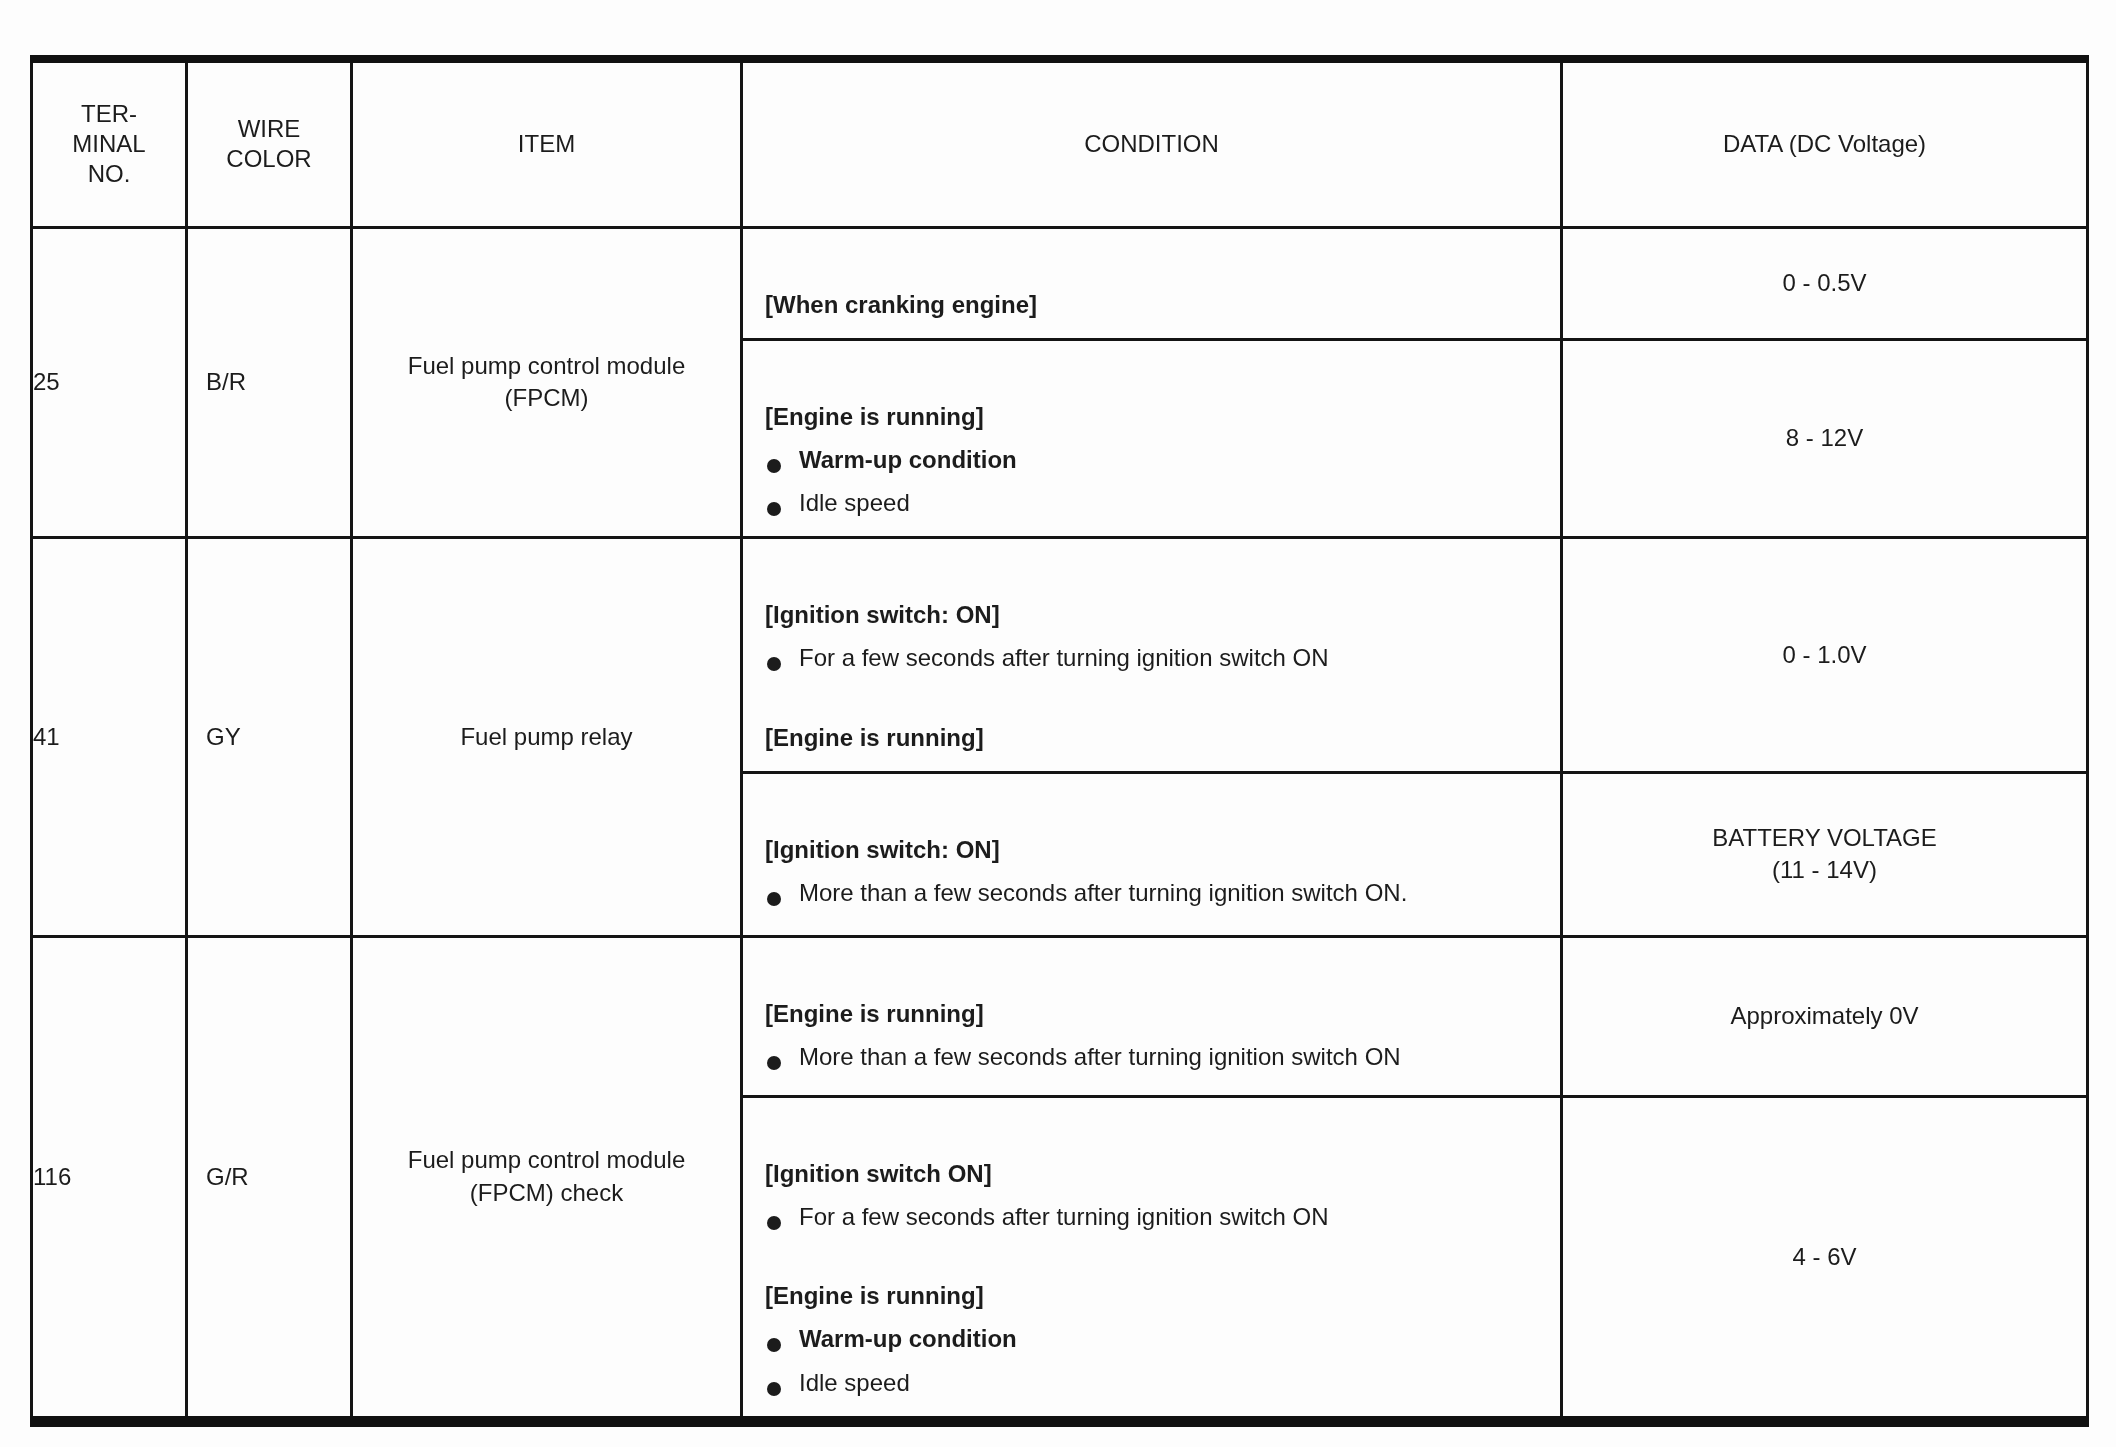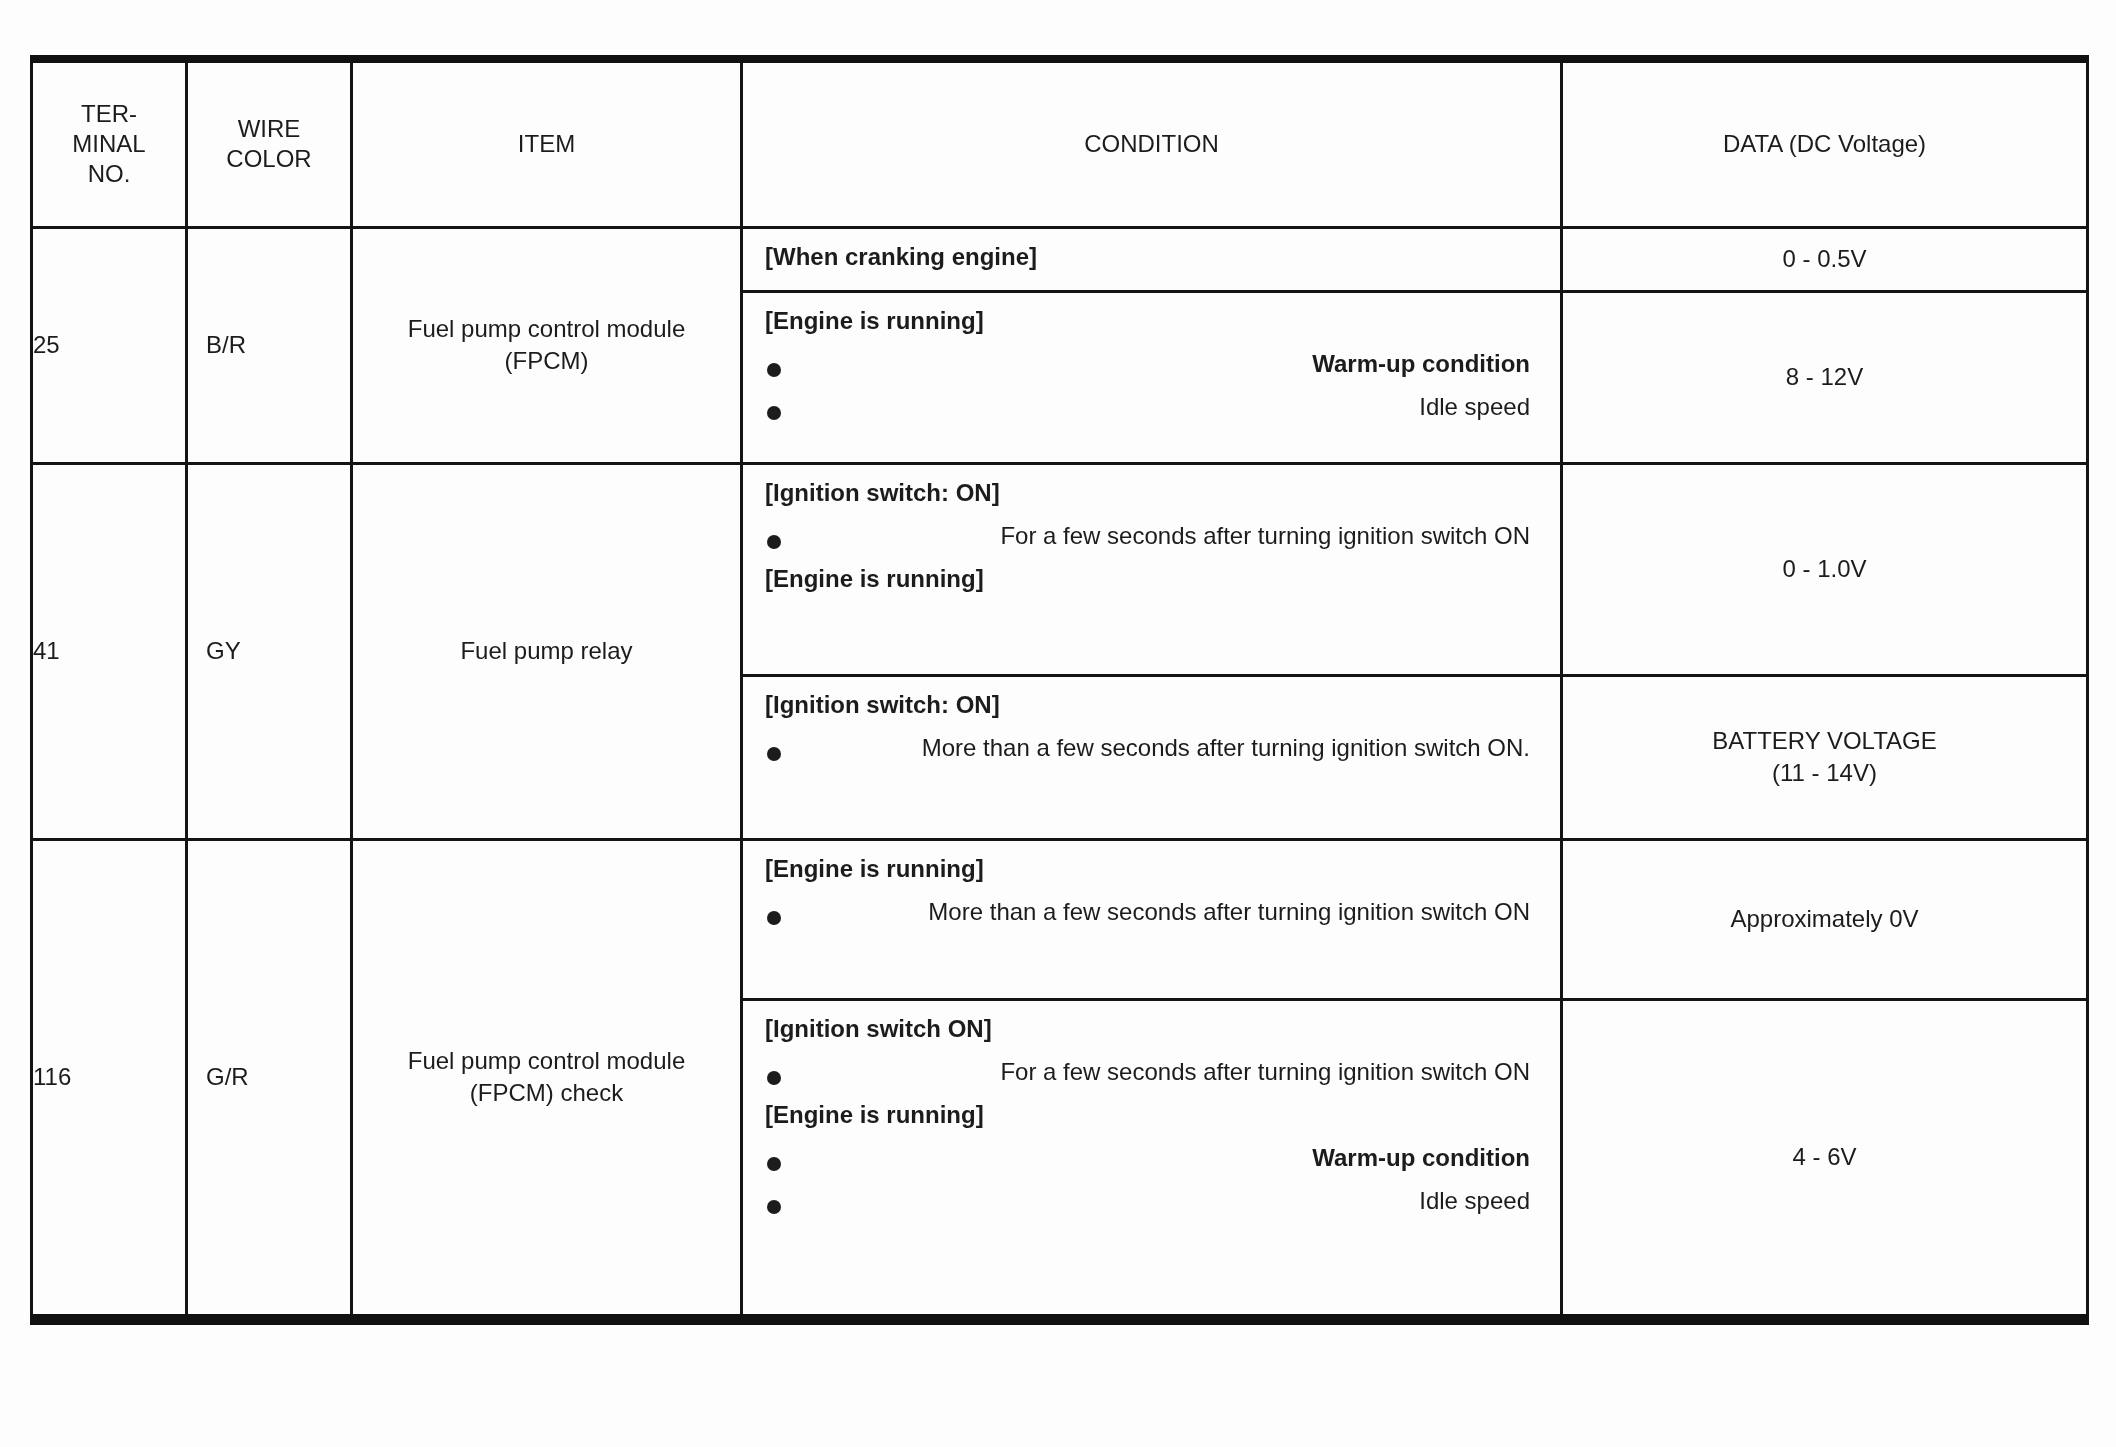--- a/index.html
+++ b/index.html
@@ -64,25 +64,24 @@
     padding: 8px 22px;
     white-space: pre-line;
     line-height: 1.35;
   }
 
   
   .line {
     line-height: 1.3;
     margin-bottom: 12px;
   }
-  .line.hdr { font-weight: bold; }
+  .line.hdr { font-weight: bold; margin-top: 48px; }
   .line.bullet {
     position: relative;
     padding-left: 34px;
-    text-align: right;
   }
   .line.bullet .dot {
     position: absolute;
     left: 2px;
     top: 15px;
     width: 14px;
     height: 14px;
     border-radius: 50%;
     background: #1c1c1c;
   }

